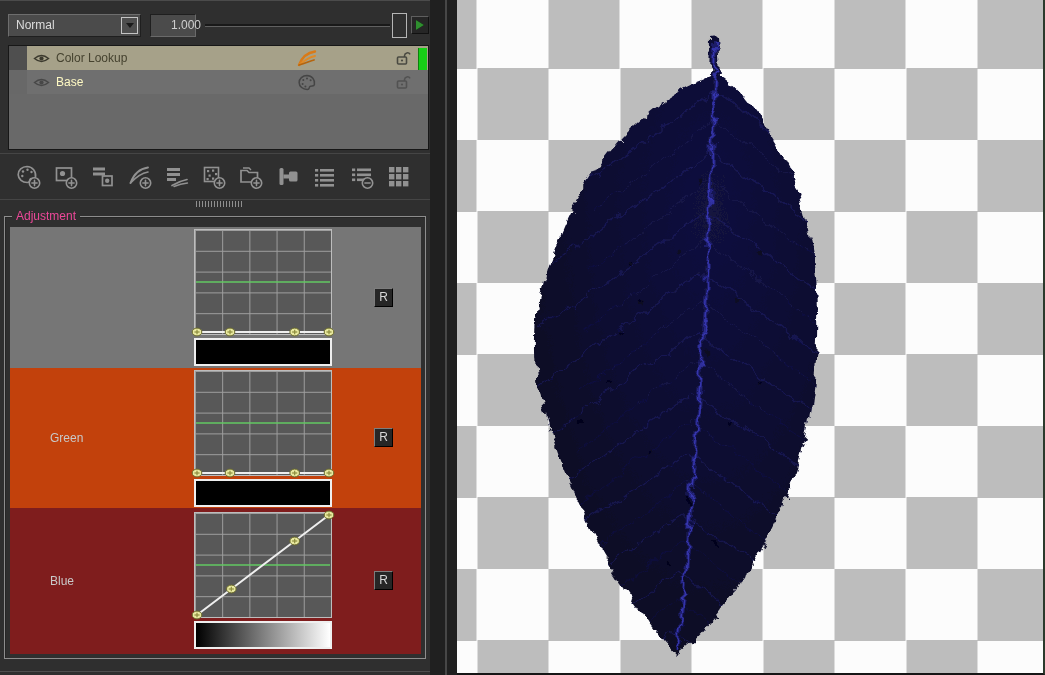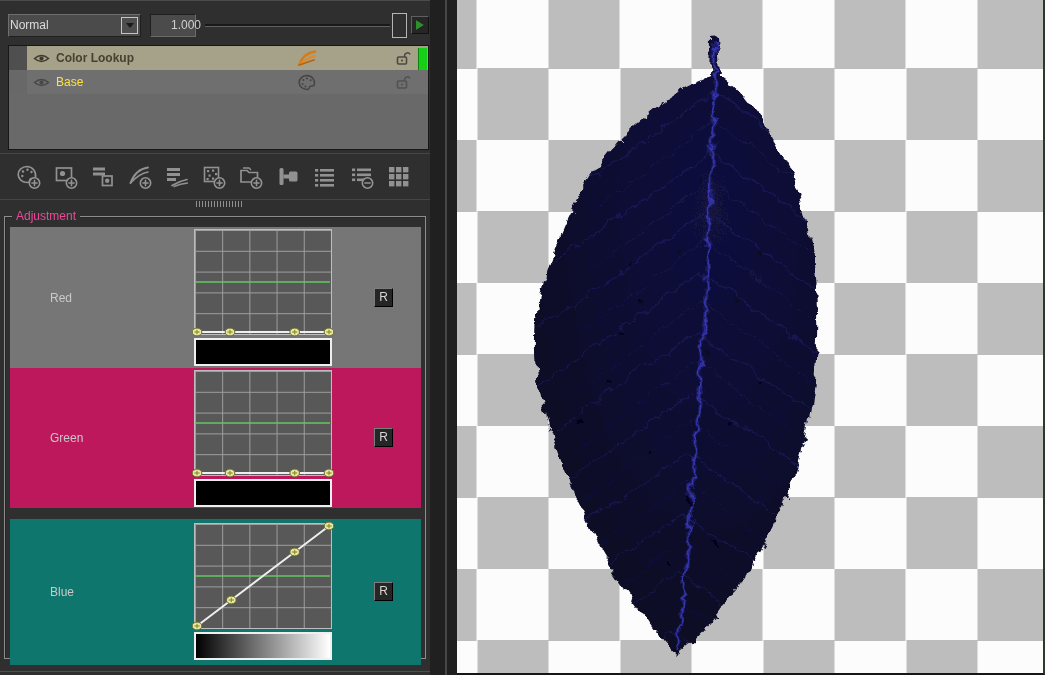--- a/index.html
+++ b/index.html
@@ -10,21 +10,21 @@
 
   
   .left-panel{position:relative;width:430px;height:675px;background:#2f2f2f;
               border-top:1px solid #4b4b4b;box-sizing:border-box;flex:none;}
   .left-panel .bottom-line{position:absolute;left:0;right:0;bottom:3px;height:1px;background:#4f4f4f;}
 
   
   .topbar{position:absolute;left:0;top:0;width:100%;height:44px;}
   .combo{position:absolute;left:8px;top:13px;width:133px;height:23px;background:#4b4b4b;
          border:1px solid #1f1f1f;border-top-color:#6e6e6e;border-left-color:#6e6e6e;
-         box-sizing:border-box;color:#dcdcdc;line-height:21px;padding-left:1px;cursor:default;}
+         box-sizing:border-box;color:#dcdcdc;line-height:21px;padding-left:7px;cursor:default;}
   .combo .arrow-btn{position:absolute;right:2px;top:2px;width:17px;height:17px;background:#4e4e4e;
          border:1px solid #c4c4c4;box-sizing:border-box;display:flex;align-items:center;justify-content:center;}
   .combo .arrow-btn .tri{width:0;height:0;border-left:4px solid transparent;border-right:4px solid transparent;
          border-top:5px solid #1a1a1a;}
   .spin{position:absolute;left:150px;top:13px;width:46px;height:23px;background:#4b4b4b;
         border:1px solid #6a6a6a;border-top-color:#1f1f1f;border-left-color:#1f1f1f;
         box-sizing:border-box;color:#cfcfcf;line-height:21px;padding-left:20px;}
   .slider-track{position:absolute;left:205px;top:23px;width:185px;height:2px;background:#191919;
         border-bottom:1px solid #616161;}
   .slider-handle{position:absolute;left:392px;top:12px;width:15px;height:25px;background:#2f2f2f;
@@ -32,22 +32,22 @@
   .play-btn{position:absolute;left:411px;top:15px;width:18px;height:18px;background:#262626;
         border:1px solid #111;border-top-color:#5f5f5f;border-left-color:#5f5f5f;box-sizing:border-box;
         display:flex;align-items:center;justify-content:center;padding:0;}
   .play-btn .tri{width:0;height:0;border-top:5px solid transparent;border-bottom:5px solid transparent;
         border-left:8px solid #2f8f2f;filter:drop-shadow(0 0 0 #000);}
 
   
   .layer-list{position:absolute;left:8px;top:44px;width:421px;height:105px;background:#696969;
         border:1px solid #171717;box-sizing:border-box;}
   .layer-row{position:relative;height:24px;display:flex;align-items:center;}
-  .layer-row.selected{background:#a6a189;color:#45422f;font-weight:bold;}
-  .layer-row.normal{background:#6f6f6f;color:#fde047;}
+  .layer-row.selected{background:#a6a189;color:#45422f;}
+  .layer-row.normal{background:#6f6f6f;color:#fef9c3;}
   .layer-gutter{width:18px;align-self:stretch;background:#4f4f4f;flex:none;}
   .layer-row.normal .layer-gutter{background:#686868;}
   .eye{margin:0 6px 0 6px;flex:none;display:block;}
   .layer-name{flex:1;}
   .type-icon{flex:none;margin-right:78px;display:block;}
   .lock-icon{flex:none;margin-right:16px;display:block;}
   .green-strip{position:absolute;right:1px;top:2px;width:8px;height:46px;background:#17cf17;
         border-left:1px solid #0c820c;}
 
   
@@ -275,21 +275,20 @@
             <rect x="17" y="17" width="5.4" height="5.4" fill="#919191"></rect>
         </svg>
       </button>
     </div>
     <div class="grip"></div>
 
     <div class="groupbox">
       <span class="legend">Adjustment</span>
 
       <div class="chan-row" style="top:10px;height:141px;background:#767676;">
-        <span class="chan-label">Red</span>
         <div class="curve-widget">
           <div class="curve-grid">
               <svg width="136" height="104">
                 <line x1="1" y1="52" x2="135" y2="52" stroke="#62c962" stroke-width="1.6"></line>
                 <polyline points="2,102 35,102 99.67999999999999,102 134,102" fill="none" stroke="#efefef" stroke-width="2"></polyline>
                 <g>
                   <ellipse cx="2" cy="102" rx="4.8" ry="3.9" fill="#e9e9a0" stroke="#6a6a2a" stroke-width="1"></ellipse>
                   <line x1="-0.6000000000000001" y1="102" x2="4.6" y2="102" stroke="#8c8c3c" stroke-width="1.2"></line>
                   <line x1="2" y1="99.8" x2="2" y2="104.2" stroke="#8c8c3c" stroke-width="1.2"></line>
                 </g>
@@ -308,21 +307,21 @@
                   <line x1="131.4" y1="102" x2="136.6" y2="102" stroke="#8c8c3c" stroke-width="1.2"></line>
                   <line x1="134" y1="99.8" x2="134" y2="104.2" stroke="#8c8c3c" stroke-width="1.2"></line>
                 </g>
               </svg>
             </div>
           <div class="curve-bar" style="background: rgb(0, 0, 0);"></div>
         </div>
         <button class="reset-btn">R</button>
       </div>
 
-      <div class="chan-row" style="top:151px;height:140px;background:#be185d;">
+      <div class="chan-row" style="top:151px;height:140px;background:#c2410c;">
         <span class="chan-label">Green</span>
         <div class="curve-widget">
           <div class="curve-grid">
               <svg width="136" height="104">
                 <line x1="1" y1="52" x2="135" y2="52" stroke="#62c962" stroke-width="1.6"></line>
                 <polyline points="2,102 35,102 99.67999999999999,102 134,102" fill="none" stroke="#efefef" stroke-width="2"></polyline>
                 <g>
                   <ellipse cx="2" cy="102" rx="4.8" ry="3.9" fill="#e9e9a0" stroke="#6a6a2a" stroke-width="1"></ellipse>
                   <line x1="-0.6000000000000001" y1="102" x2="4.6" y2="102" stroke="#8c8c3c" stroke-width="1.2"></line>
                   <line x1="2" y1="99.8" x2="2" y2="104.2" stroke="#8c8c3c" stroke-width="1.2"></line>
@@ -342,21 +341,21 @@
                   <line x1="131.4" y1="102" x2="136.6" y2="102" stroke="#8c8c3c" stroke-width="1.2"></line>
                   <line x1="134" y1="99.8" x2="134" y2="104.2" stroke="#8c8c3c" stroke-width="1.2"></line>
                 </g>
               </svg>
             </div>
           <div class="curve-bar" style="background: rgb(0, 0, 0);"></div>
         </div>
         <button class="reset-btn">R</button>
       </div>
 
-      <div class="chan-row" style="top:302px;height:146px;background:#0f766e;">
+      <div class="chan-row" style="top:291px;height:146px;background:#7f1d1d;">
         <span class="chan-label">Blue</span>
         <div class="curve-widget" style="top:4px;">
           <div class="curve-grid">
               <svg width="136" height="104">
                 <line x1="1" y1="52" x2="135" y2="52" stroke="#62c962" stroke-width="1.6"></line>
                 <polyline points="2,102 36.32,76 99.67999999999999,28 134,2" fill="none" stroke="#efefef" stroke-width="2"></polyline>
                 <g>
                   <ellipse cx="2" cy="102" rx="4.8" ry="3.9" fill="#e9e9a0" stroke="#6a6a2a" stroke-width="1"></ellipse>
                   <line x1="-0.6000000000000001" y1="102" x2="4.6" y2="102" stroke="#8c8c3c" stroke-width="1.2"></line>
                   <line x1="2" y1="99.8" x2="2" y2="104.2" stroke="#8c8c3c" stroke-width="1.2"></line>

